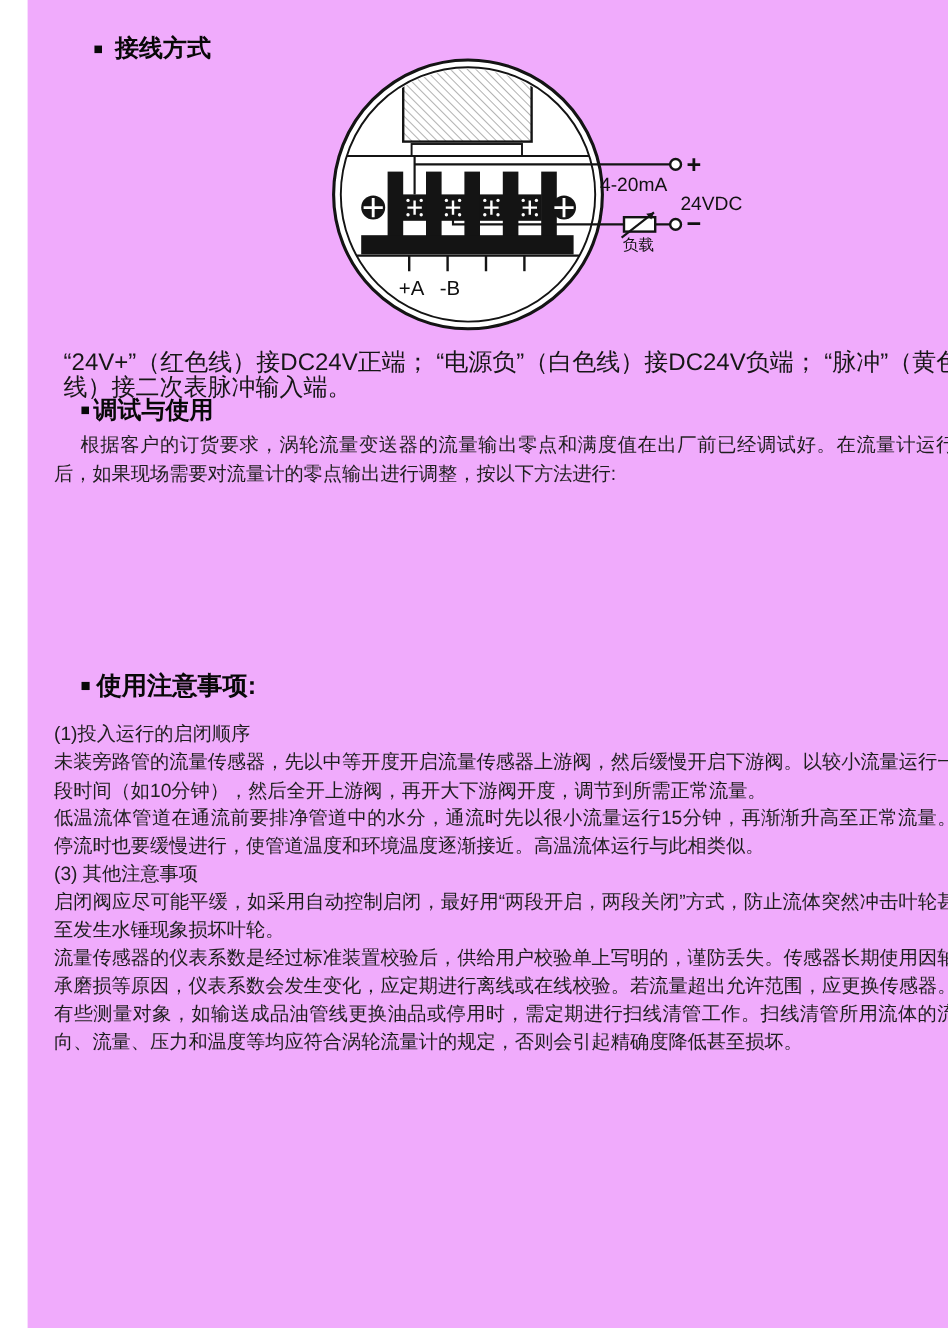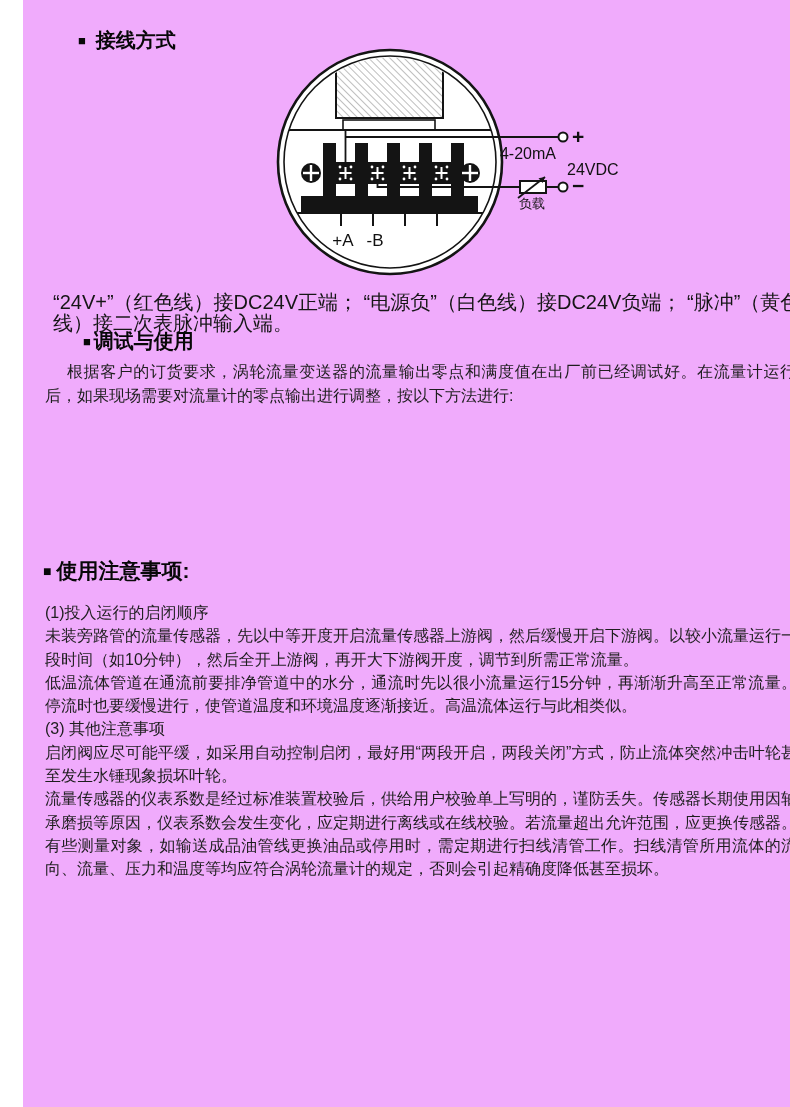--- a/index.html
+++ b/index.html
@@ -4,23 +4,23 @@
 <style>
   html,body{margin:0;padding:0;background:#ffffff;}
   .page{
     position:relative;width:790px;height:1107px;background:#f0abfc;overflow:hidden;
     font-family:"Liberation Sans","DejaVu Sans",sans-serif;color:#1c1c1c;margin-left:23px;
   }
   .sec-title{position:absolute;font-weight:bold;color:#080808;white-space:nowrap;}
   .sec-title .bullet{display:inline-block;font-size:13px;vertical-align:2px;}
   .t1{left:55px;top:27px;font-size:20px;}
   .t1 .bullet{margin-right:10px;}
-  .t2{left:60px;top:328px;font-size:20px;}
+  .t2{left:44px;top:328px;font-size:20px;}
   .t2 .bullet{margin-right:3px;}
-  .t3{left:20px;top:557px;font-size:21px;}
+  .t3{left:44px;top:557px;font-size:21px;}
   .t3 .bullet{margin-right:5px;font-size:14px;}
   .diagram{position:absolute;left:235px;top:40px;width:400px;height:255px;}
   .wire-note{
     position:absolute;left:30px;top:292px;width:748px;
     font-size:20px;line-height:21px;color:#161616;
   }
   .body-block{position:absolute;font-size:16px;color:#1e1e1e;text-align:justify;}
   .sec2-body{left:22px;top:360px;width:751px;line-height:23.5px;}
   .sec2-body p{margin:0 0 3px 0;text-indent:22px;}
   .sec3-body{left:22px;top:601px;width:752px;line-height:23.3px;}

